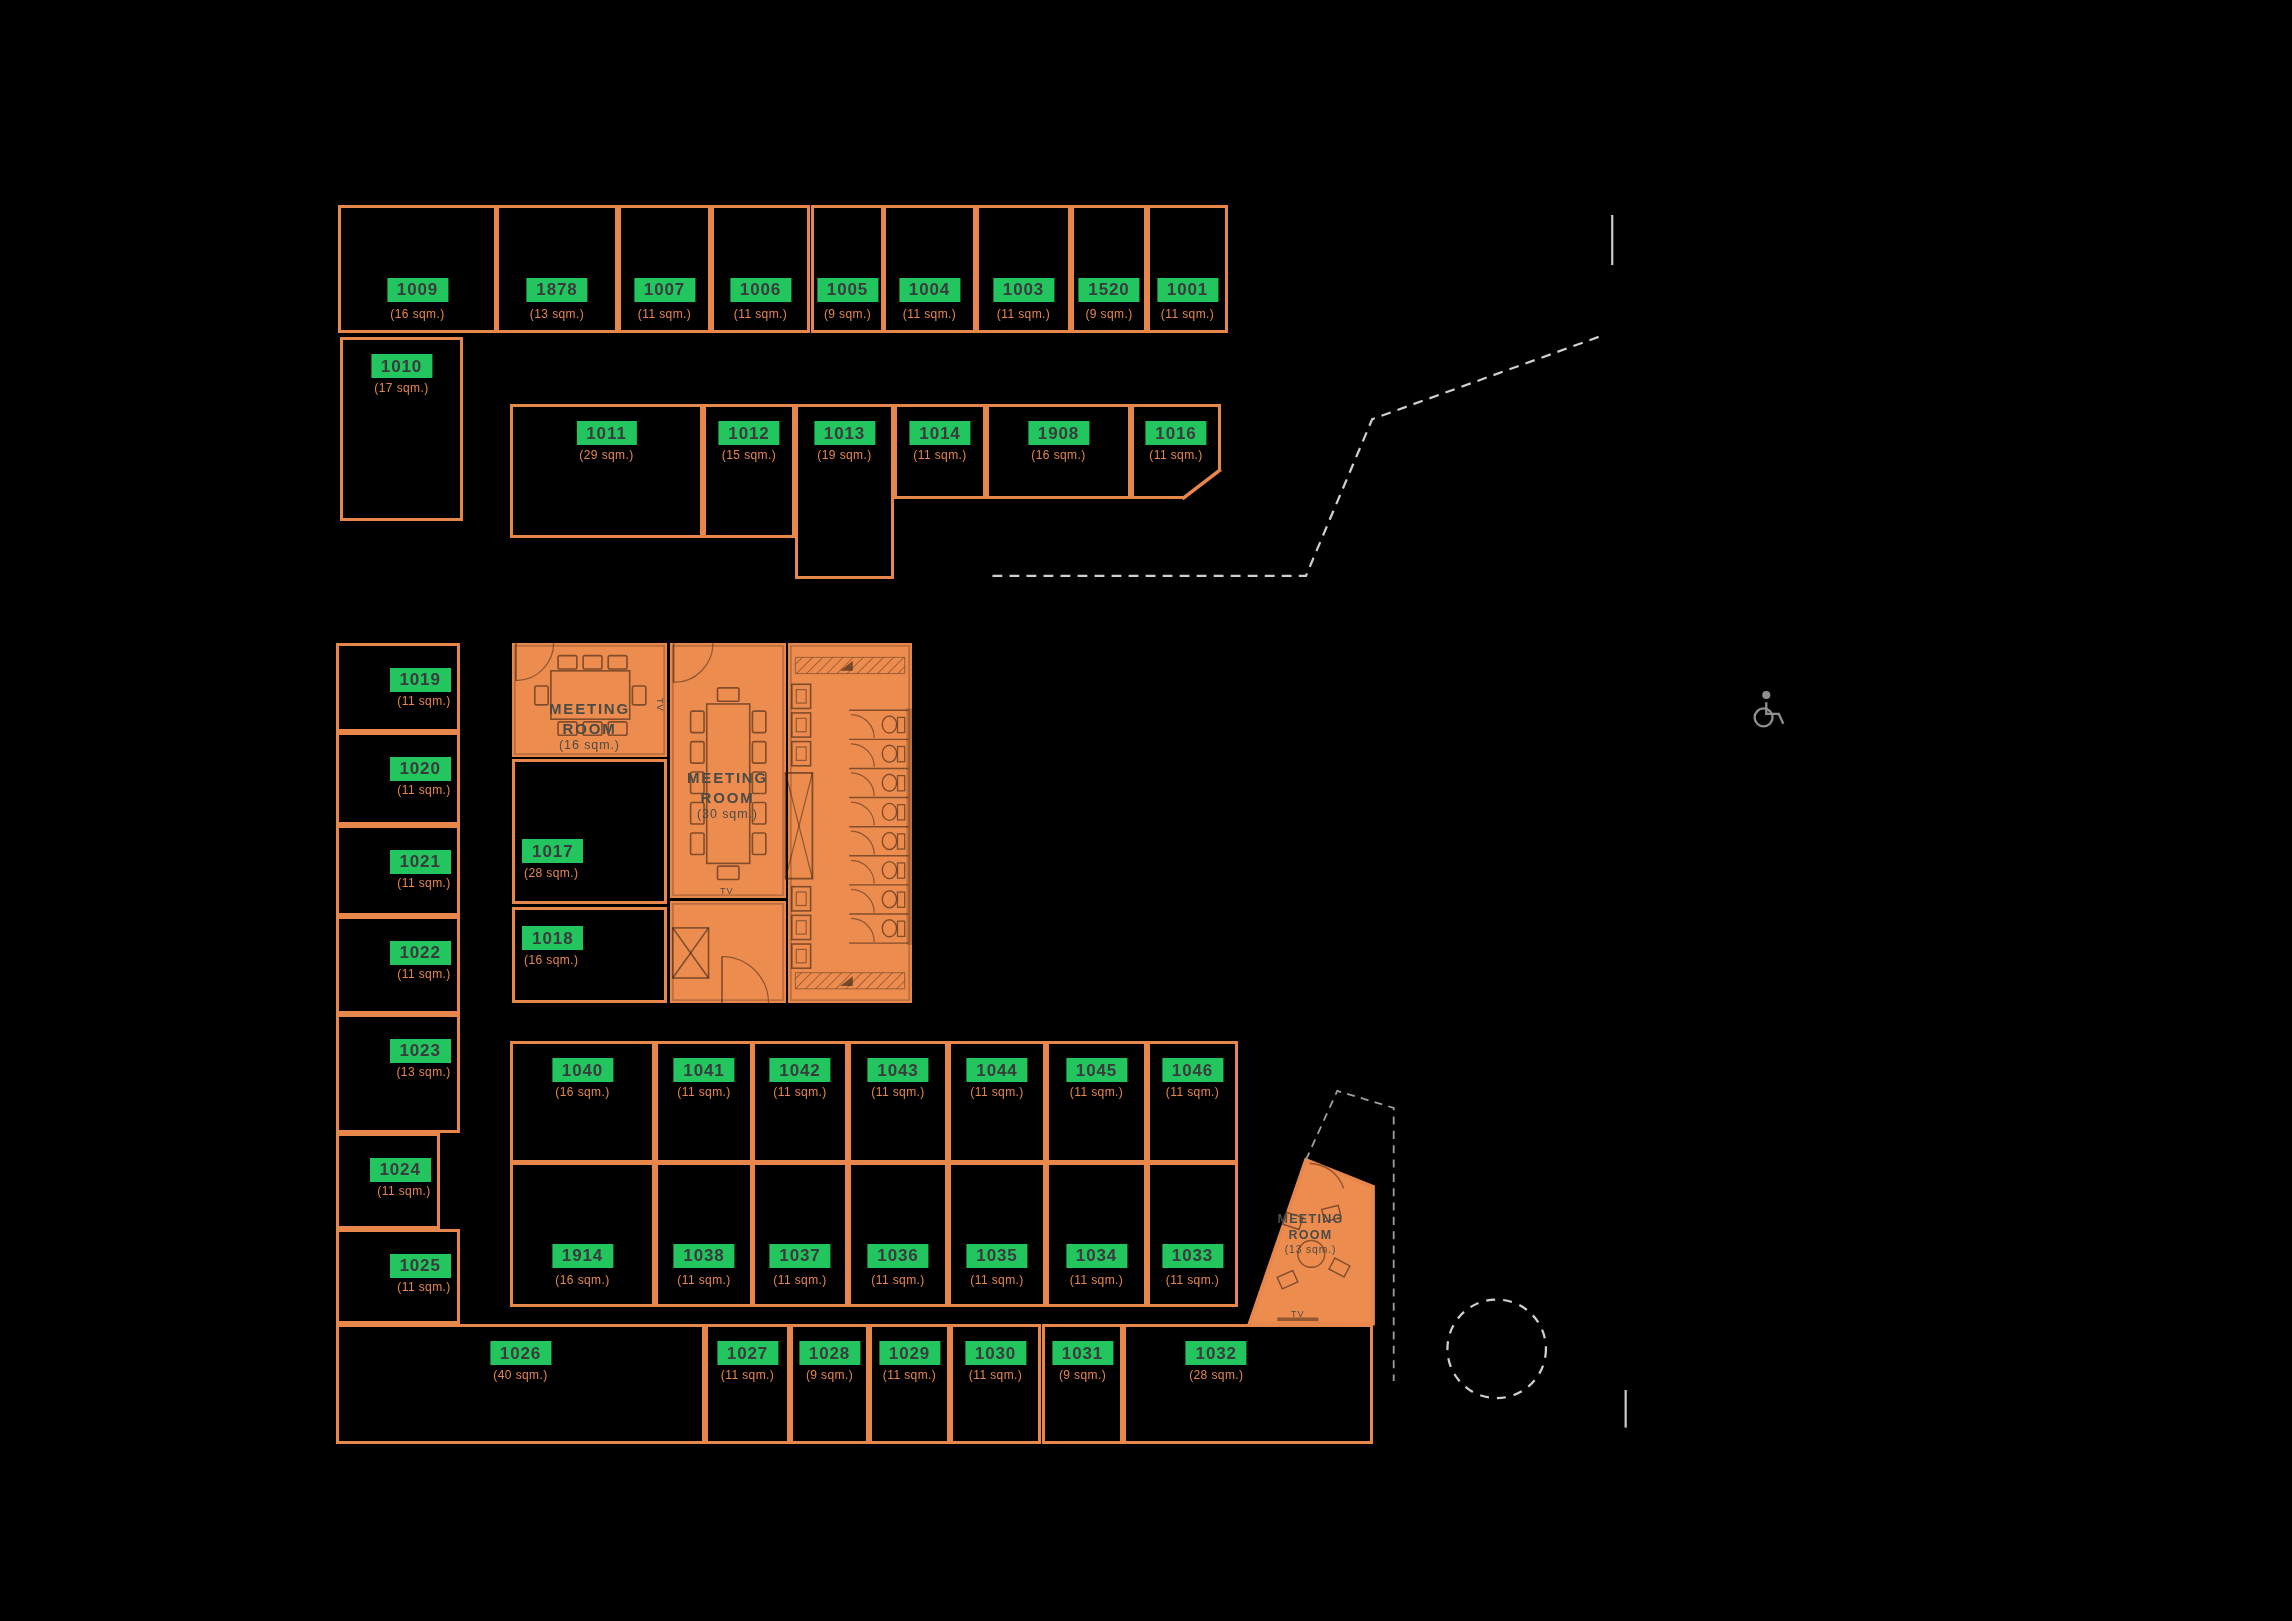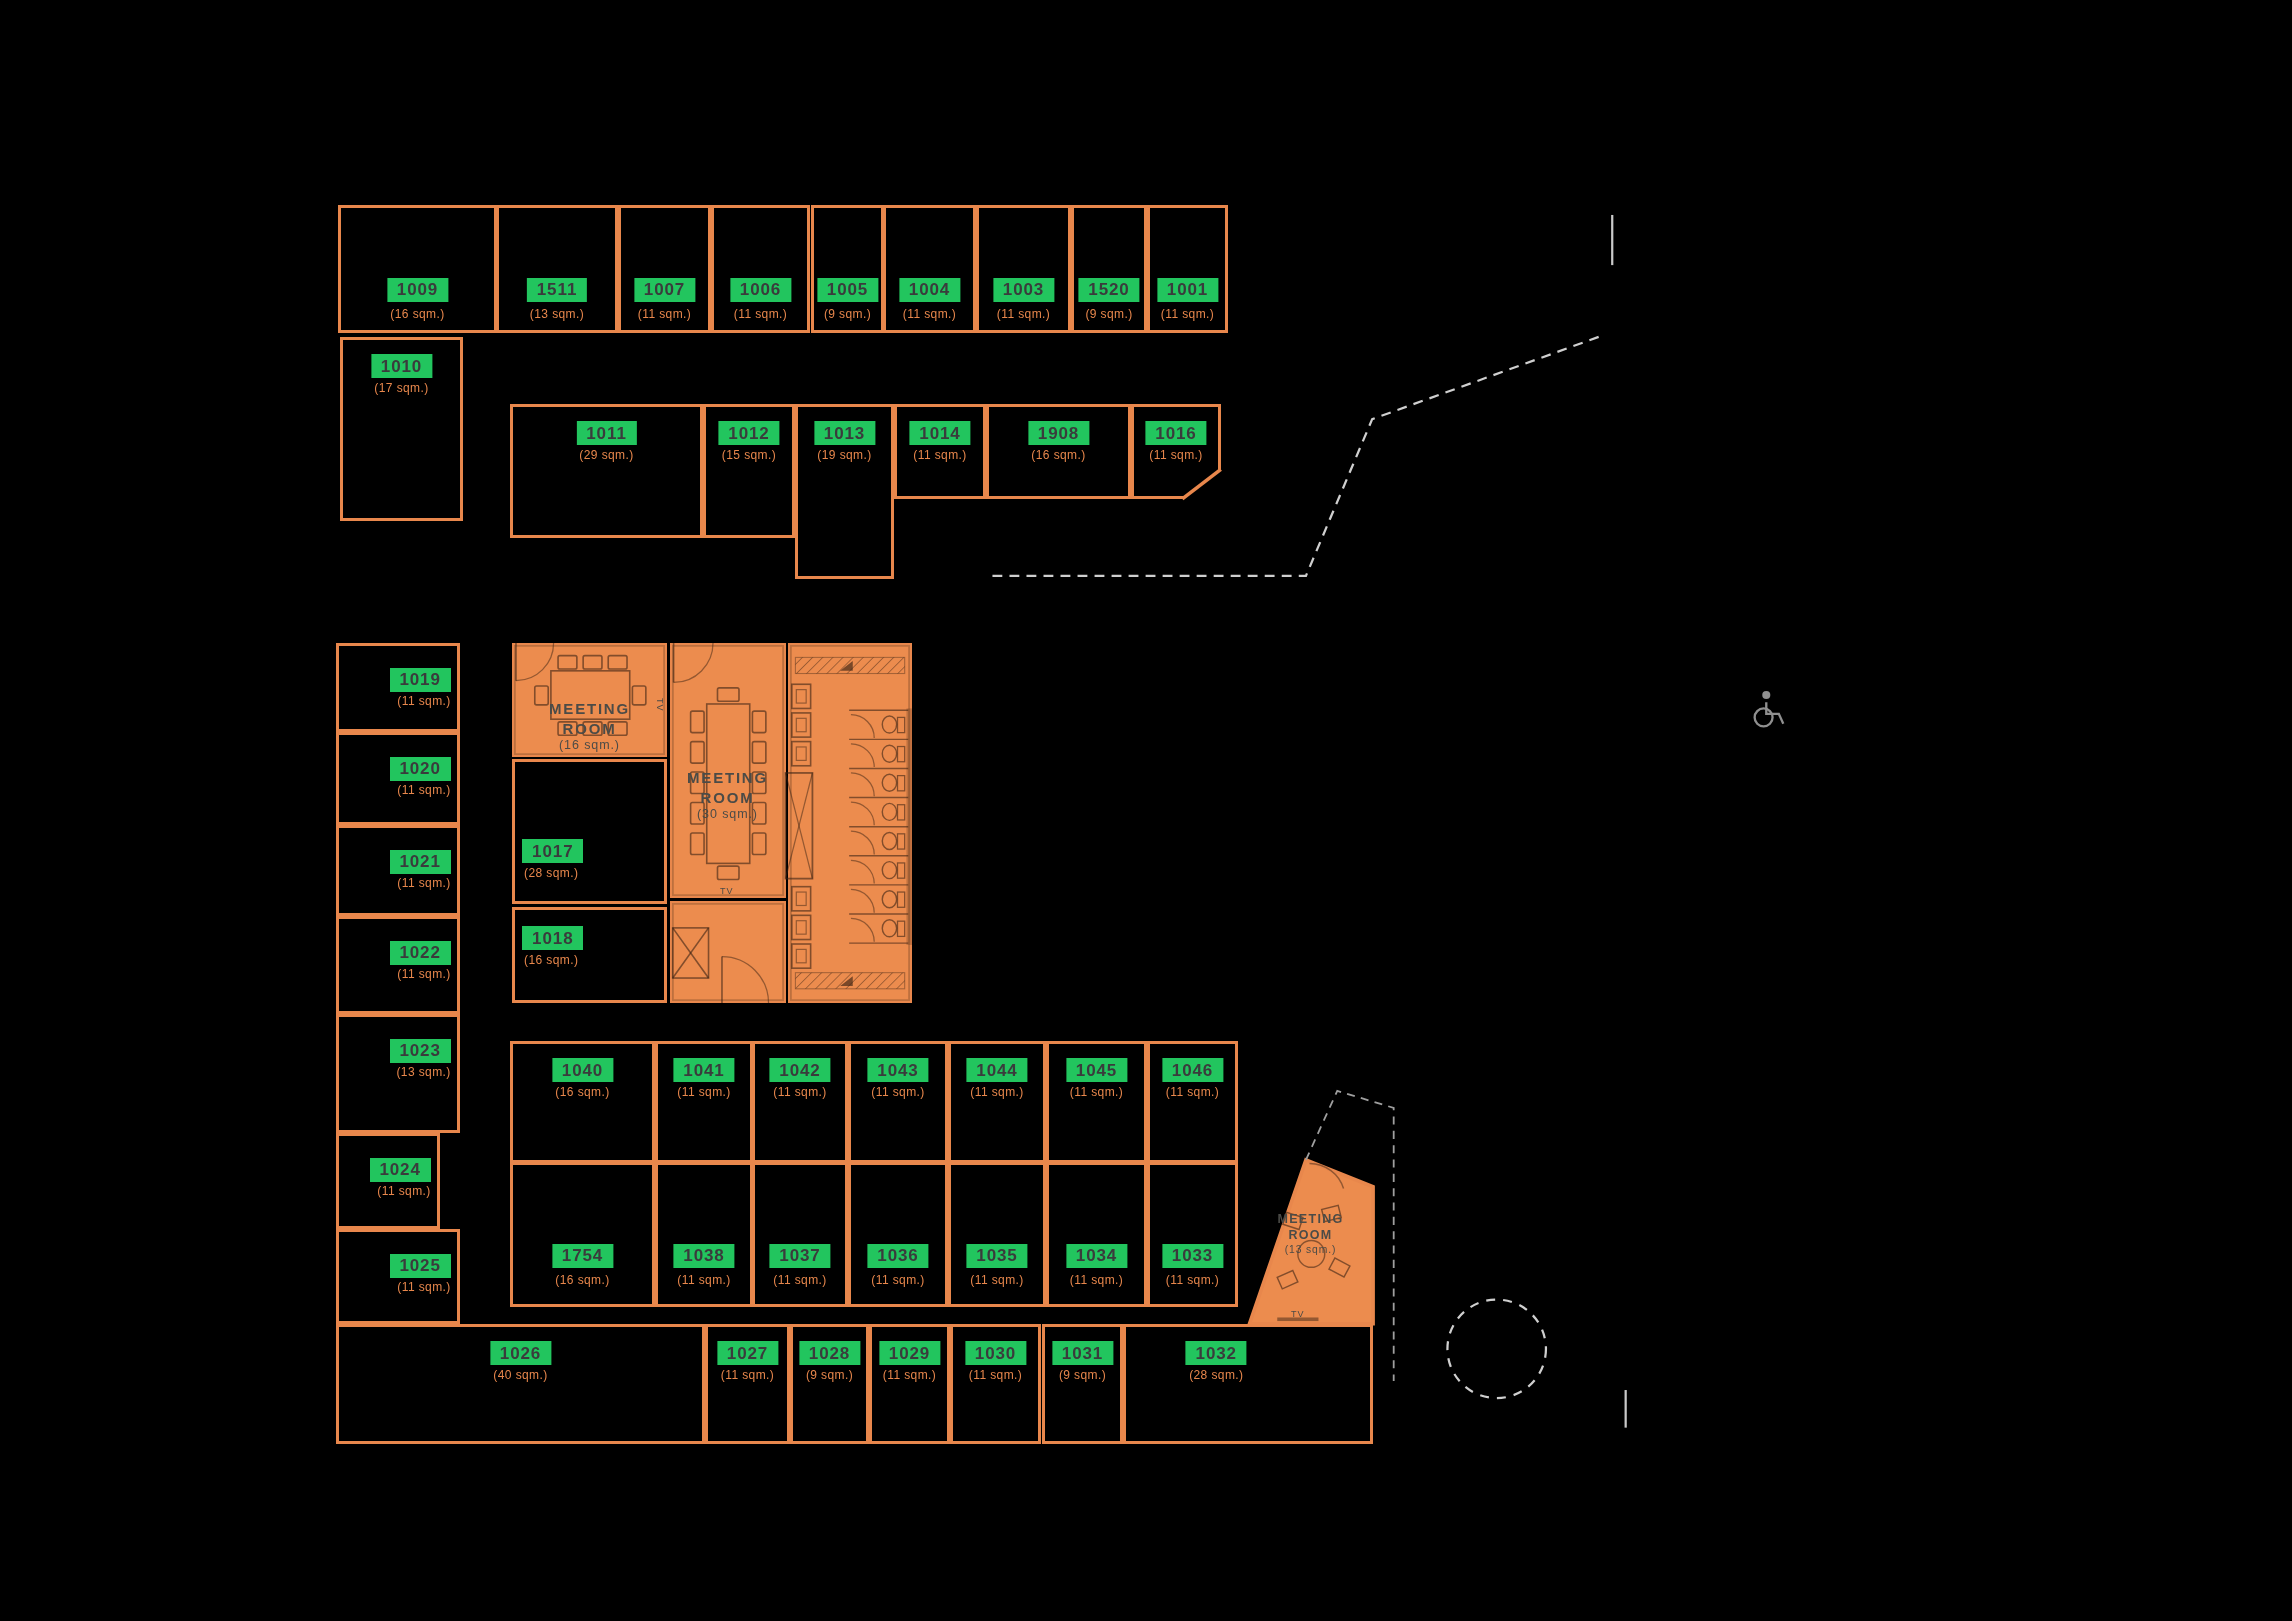--- a/index.html
+++ b/index.html
@@ -49,21 +49,21 @@
       </div>
       <div class="room" style="left: 711px; top: 205px; width: 99px; height: 128px;">
         <div class="badge" style="left: 50%; transform: translateX(-50%); bottom: 28px;">1006</div>
         <div class="sqm" style="left: 50%; transform: translateX(-50%); bottom: 9px;">(11 sqm.)</div>
       </div>
       <div class="room" style="left: 618px; top: 205px; width: 93px; height: 128px;">
         <div class="badge" style="left: 50%; transform: translateX(-50%); bottom: 28px;">1007</div>
         <div class="sqm" style="left: 50%; transform: translateX(-50%); bottom: 9px;">(11 sqm.)</div>
       </div>
       <div class="room" style="left: 496px; top: 205px; width: 122px; height: 128px;">
-        <div class="badge" style="left: 50%; transform: translateX(-50%); bottom: 28px;">1511</div>
+        <div class="badge" style="left: 50%; transform: translateX(-50%); bottom: 28px;">1878</div>
         <div class="sqm" style="left: 50%; transform: translateX(-50%); bottom: 9px;">(13 sqm.)</div>
       </div>
       <div class="room" style="left: 338px; top: 205px; width: 159px; height: 128px;">
         <div class="badge" style="left: 50%; transform: translateX(-50%); bottom: 28px;">1009</div>
         <div class="sqm" style="left: 50%; transform: translateX(-50%); bottom: 9px;">(16 sqm.)</div>
       </div>
       <div class="room" style="left: 340px; top: 337px; width: 123px; height: 184px;">
         <div class="badge" style="left: 50%; transform: translateX(-50%); top: 14.3px;">1010</div>
         <div class="sqm" style="left: 50%; transform: translateX(-50%); top: 41px;">(17 sqm.)</div>
       </div>
@@ -173,21 +173,21 @@
       </div>
       <div class="room" style="left: 752px; top: 1162px; width: 96px; height: 145px;">
         <div class="badge" style="left: 50%; transform: translateX(-50%); bottom: 36px;">1037</div>
         <div class="sqm" style="left: 50%; transform: translateX(-50%); bottom: 17px;">(11 sqm.)</div>
       </div>
       <div class="room" style="left: 655px; top: 1162px; width: 98px; height: 145px;">
         <div class="badge" style="left: 50%; transform: translateX(-50%); bottom: 36px;">1038</div>
         <div class="sqm" style="left: 50%; transform: translateX(-50%); bottom: 17px;">(11 sqm.)</div>
       </div>
       <div class="room" style="left: 510px; top: 1162px; width: 145px; height: 145px;">
-        <div class="badge" style="left: 50%; transform: translateX(-50%); bottom: 36px;">1754</div>
+        <div class="badge" style="left: 50%; transform: translateX(-50%); bottom: 36px;">1914</div>
         <div class="sqm" style="left: 50%; transform: translateX(-50%); bottom: 17px;">(16 sqm.)</div>
       </div>
       <div class="room" style="left: 510px; top: 1041px; width: 145px; height: 122px;">
         <div class="badge" style="left: 50%; transform: translateX(-50%); top: 14.3px;">1040</div>
         <div class="sqm" style="left: 50%; transform: translateX(-50%); top: 41px;">(16 sqm.)</div>
       </div>
       <div class="room" style="left: 655px; top: 1041px; width: 98px; height: 122px;">
         <div class="badge" style="left: 50%; transform: translateX(-50%); top: 14.3px;">1041</div>
         <div class="sqm" style="left: 50%; transform: translateX(-50%); top: 41px;">(11 sqm.)</div>
       </div>

